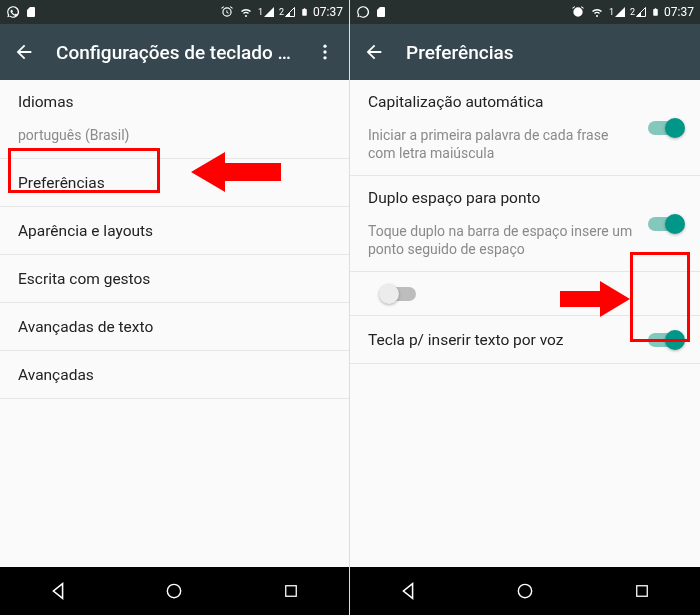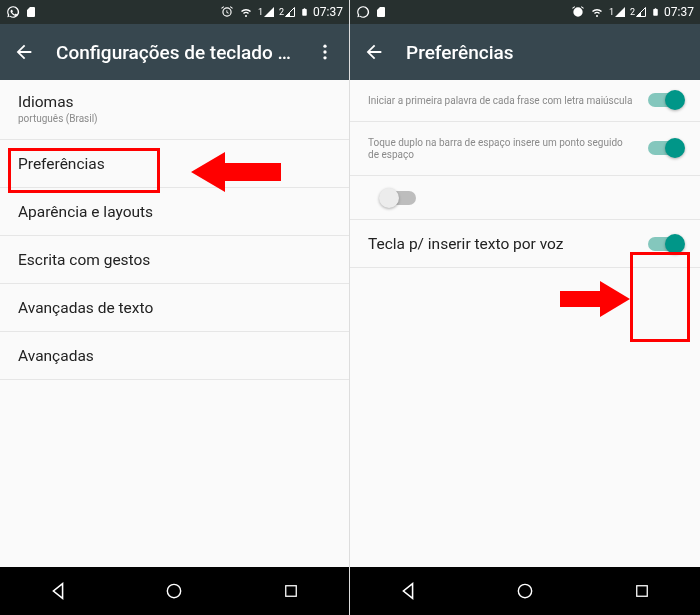--- a/index.html
+++ b/index.html
@@ -58,21 +58,21 @@
   .list { background:#fafafa; }
   .row {
     padding: 15px 18px 14px;
     border-bottom: 1px solid #e6e6e6;
     display: flex;
     align-items: center;
   }
   .row .textcol { flex:1; min-width:0; }
   .row.subtitled { padding-top:13px; padding-bottom:13px; }
   .row .primary { font-size: 15.5px; color: #222; }
-  .row .secondary { font-size: 10px; color: #8a8a8a; margin-top:2px; line-height:1.25; }
+  .row .secondary { font-size: 14px; color: #8a8a8a; margin-top:16px; line-height:1.25; }
   .toggle {
     width: 34px; height: 14px; border-radius: 10px;
     position: relative; flex-shrink:0; margin-left:14px;
   }
   .toggle::after {
     content:""; position:absolute; width:20px; height:20px; border-radius:50%;
     top:-3px; box-shadow: 0 1px 3px rgba(0,0,0,.3);
   }
   .toggle.on  { background:#84c7bd; }
   .toggle.on::after  { background:#009688; right:-3px; }
@@ -270,26 +270,28 @@
       <svg width="22" height="22" viewBox="0 0 24 24" fill="#fff">
           <path d="M20 11H7.8l5.6-5.6L12 4l-8 8 8 8 1.4-1.4L7.8 13H20z"></path>
         </svg>
     </div>
     <div class="title">Preferências</div>
   </div>
 
   <div class="list">
     <div class="row subtitled">
       <div class="textcol">
+        <div class="primary">Capitalização automática</div>
         <div class="secondary">Iniciar a primeira palavra de cada frase com letra maiúscula</div>
       </div>
       <div class="toggle on"></div>
     </div>
     <div class="row subtitled">
       <div class="textcol">
+        <div class="primary">Duplo espaço para ponto</div>
         <div class="secondary">Toque duplo na barra de espaço insere um ponto seguido de espaço</div>
       </div>
       <div class="toggle on"></div>
     </div>
     <div class="row">
       <div class="toggle off"></div>
     </div>
     <div class="row">
       <div class="textcol">
           <div class="primary">Tecla p/ inserir texto por voz</div>

